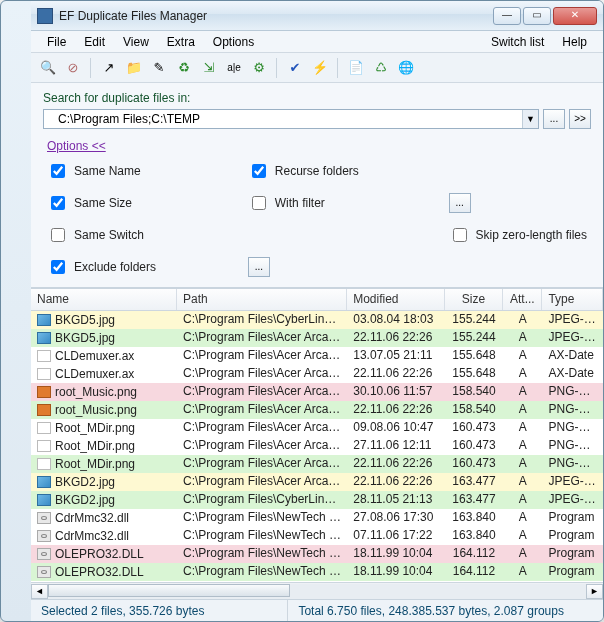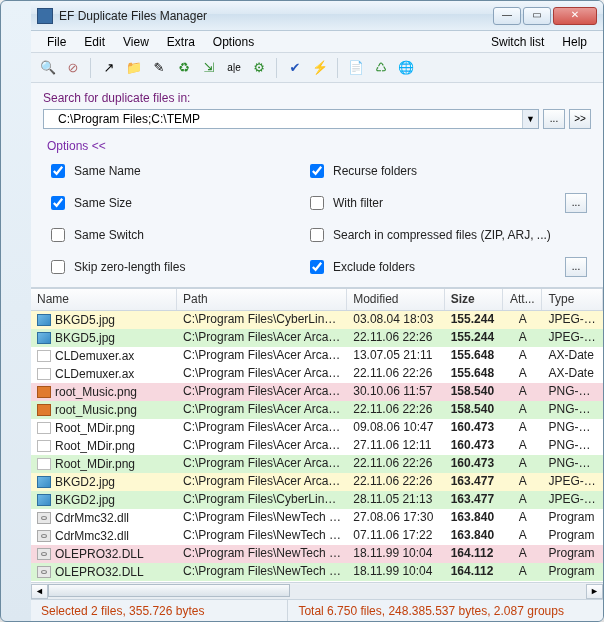--- a/index.html
+++ b/index.html
@@ -11,27 +11,27 @@
   .winbtns { display: flex; gap: 2px; }
   .winbtn { width: 28px; height: 18px; border: 1px solid #8aa3bb; border-radius: 3px; background: linear-gradient(to bottom,#f7fbff,#d9e6f2); font-size: 10px; line-height: 14px; text-align: center; color: #2b2b2b; cursor: pointer; }
   .winbtn.close { background: linear-gradient(to bottom,#e89a96,#d3574f); color:#fff; border-color:#a83c36; width:44px; }
   .menubar { height: 22px; background: #f2f6fa; display: flex; align-items: center; padding: 0 8px; font-size: 12px; border-bottom: 1px solid #d0d9e2; gap: 2px; }
   .menubar .menuitem { padding: 2px 8px; cursor: pointer; }
   .menubar .spacer { flex: 1; }
   .toolbar { height: 30px; background: #eef3f8; border-bottom: 1px solid #d0d9e2; display: flex; align-items: center; padding: 0 6px; gap: 3px; }
   .tbtn { width: 22px; height: 22px; border: 1px solid transparent; display:flex;align-items:center;justify-content:center; font-size:13px; cursor:pointer; border-radius:2px;}
   .tsep{width:2px;height:20px;border-left:1px solid #c8d3dd;margin:0 3px;}
   .searchpanel { background:#f4f7fb; padding:8px 12px 10px 12px; border-bottom:1px solid #c9d4de; font-size:12px;}
-  .searchpanel .lbl{color:#701a75;margin-bottom:4px;}
+  .searchpanel .lbl{color:#14532d;margin-bottom:4px;}
   .pathrow{display:flex;gap:4px;align-items:center;}
   .pathcombo{flex:1;display:flex;border:1px solid #9ab0c4;background:#fff;height:20px;}
   .pathcombo input{flex:1;border:none;outline:none;font-size:12px;padding:0 6px;margin-left:8px;}
   .pathcombo .dd{width:16px;background:#e8eef5;border-left:1px solid #c0cdd9; text-align:center;font-size:9px;line-height:18px;cursor:pointer;}
   .sqbtn{width:22px;height:20px;border:1px solid #9ab0c4;background:linear-gradient(#fdfefe,#e5ecf3);font-size:10px;text-align:center;line-height:18px;cursor:pointer;}
-  .optlink{color:#7a2aa8;margin:10px 0 8px 4px;display:inline-block;cursor:pointer;}
+  .optlink{color:#7a2aa8;text-decoration:underline;margin:10px 0 8px 4px;display:inline-block;cursor:pointer;}
   .optgrid{display:grid;grid-template-columns:1fr 1fr auto;row-gap:6px;column-gap:8px;align-items:center;padding:0 4px;gap:12px;}
   .chk{display:flex;align-items:center;gap:6px;font-size:12px;color:#222;}
   .chk input{width:14px;height:14px;}
   .listview{flex:1;display:flex;flex-direction:column;background:#fff;border-top:1px solid #c9d4de;overflow:hidden;}
   .lvhdr{height:22px;background:linear-gradient(#fdfdfe,#eef2f6);border-bottom:1px solid #cdd6df;display:flex;font-size:12px;color:#333;}
   .lvhdr .col{border-right:1px solid #d7dee6;padding:3px 6px;overflow:hidden;white-space:nowrap;cursor:pointer;}
   .lvbody{flex:1;overflow:hidden;}
   .row{display:flex;height:18px;font-size:12px;color:#222;white-space:nowrap;}
   .row .c{padding:1px 6px;overflow:hidden;text-overflow:ellipsis;}
   .row .c.name{display:flex;align-items:center;gap:4px;}
@@ -43,24 +43,24 @@
   .ic-dll::after{content:"";position:absolute;inset:3px;border:1px solid #888;border-radius:50%;}
   .ic-exe{background:#2b66b2;border:1px solid #1a3f73;}
   .bg-yel{background:#fef9d2;}
   .bg-grn{background:#d9f5d4;}
   .bg-wht{background:#ffffff;}
   .bg-pnk{background:#f7d8df;}
   .hscroll{height:17px;background:#eef1f5;border-top:1px solid #cdd6df;display:flex;align-items:center;}
   .hscroll .arr{width:17px;height:15px;border:1px solid #b9c5d0;background:linear-gradient(#fdfdfe,#e6ecf2);font-size:9px;text-align:center;line-height:13px;cursor:pointer;}
   .hscroll .track{flex:1;height:15px;background:#e8edf2;position:relative;}
   .hscroll .thumb{position:absolute;left:0;top:0;height:13px;width:45%;border:1px solid #b0bdc9;background:linear-gradient(#f8fafc,#dbe3ea);}
-  .statusbar{height:22px;background:#eef3f8;border-top:1px solid #c9d4de;display:flex;font-size:12px;color:#c2410c;align-items:center;}
+  .statusbar{height:22px;background:#eef3f8;border-top:1px solid #c9d4de;display:flex;font-size:12px;color:#0c4a6e;align-items:center;}
   .statusbar .cell{padding:0 10px;border-right:1px solid #cdd6df;height:100%;display:flex;align-items:center;}
   .statusbar .cell:last-child{border-right:none;flex:1;}
-  .c-name{width:150px;} .c-path{width:175px;} .c-mod{width:100px;} .c-size{width:60px;text-align:left;font-weight:bold;} .c-att{width:40px;text-align:center;} .c-type{width:62px;}
+  .c-name{width:150px;} .c-path{width:175px;} .c-mod{width:100px;} .c-size{width:60px;text-align:center;} .c-att{width:40px;text-align:center;} .c-type{width:62px;}
 </style>
 </head>
 <body>
 
 <div class="window">
 
   <div class="titlebar">
     <div class="appicon"></div>
     <div class="title">EF Duplicate Files Manager</div>
     <div class="winbtns">
@@ -128,24 +128,20 @@
         </label>
       <label class="chk">
           <input type="checkbox" style="">
           <span>With filter</span>
         </label>
       <div class="sqbtn">...</div>
       <label class="chk">
           <input type="checkbox" style="">
           <span>Same Switch</span>
         </label>
-      <label class="chk">
-          <input type="checkbox" style="">
-          <span>Search in compressed files (ZIP, ARJ, ...)</span>
-        </label>
       <div></div>
       <label class="chk">
           <input type="checkbox" style="">
           <span>Skip zero-length files</span>
         </label>
       <label class="chk">
           <input type="checkbox" checked="" style="">
           <span>Exclude folders</span>
         </label>
       <div class="sqbtn">...</div>

